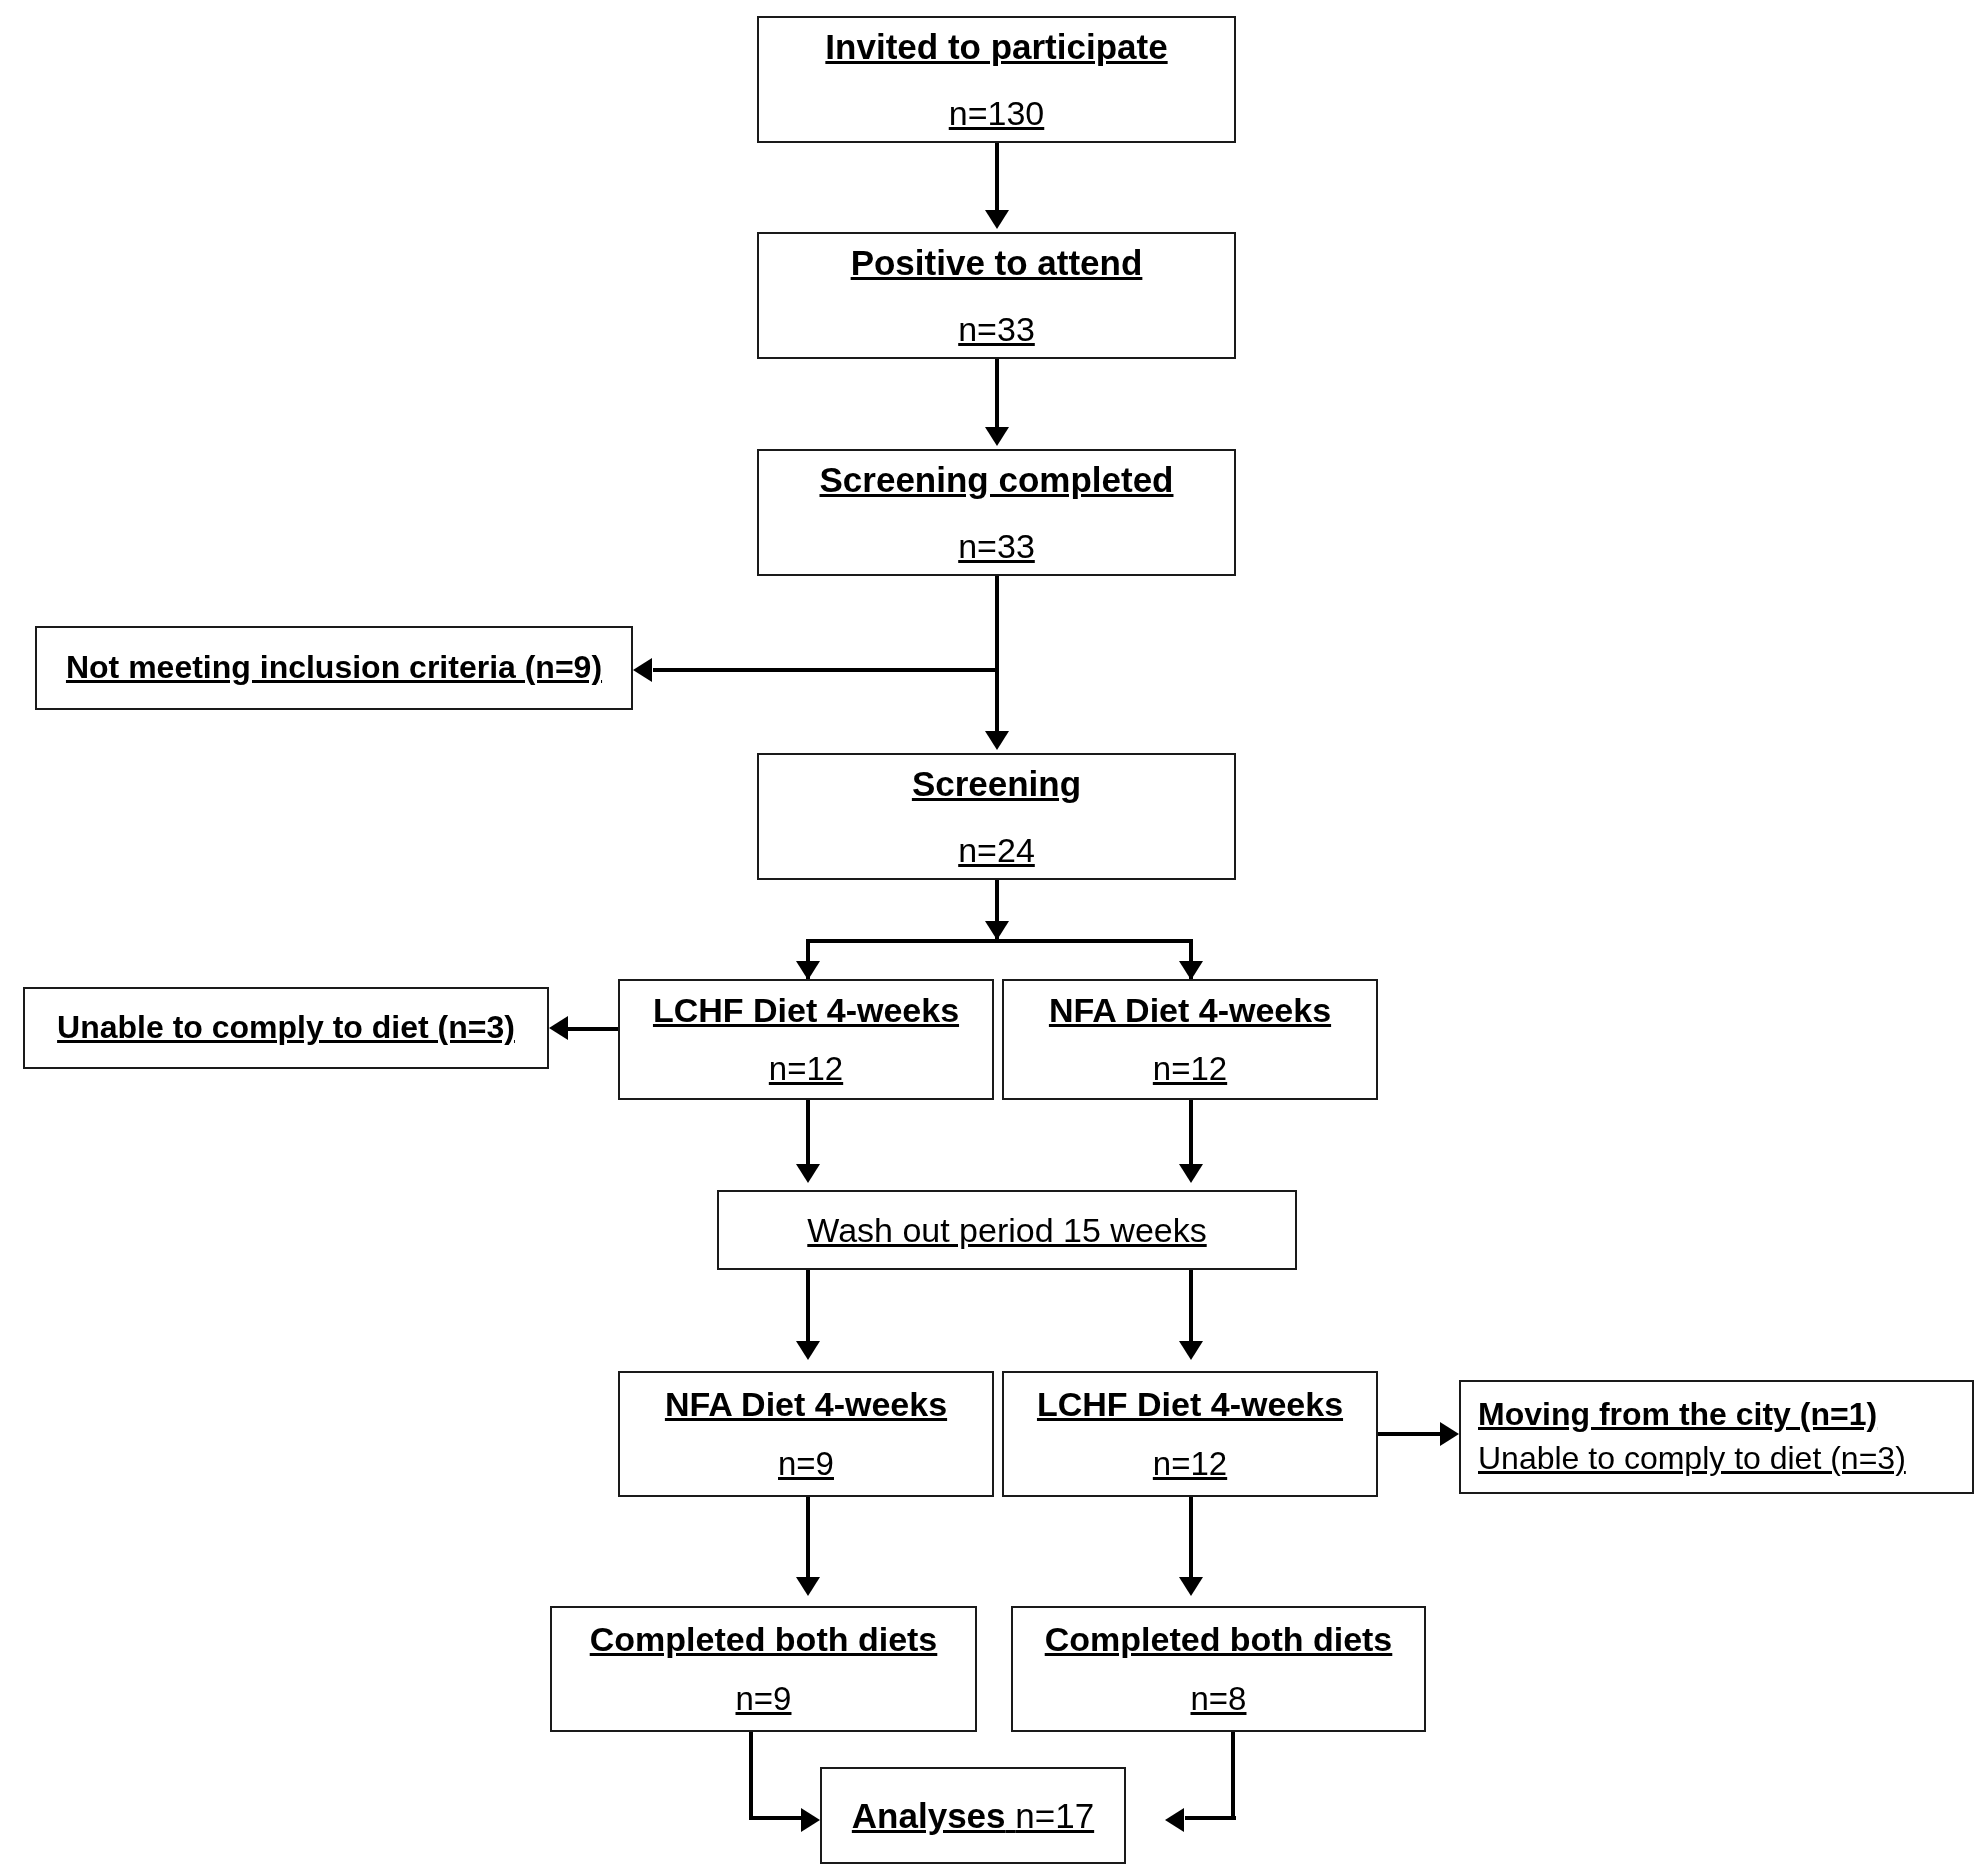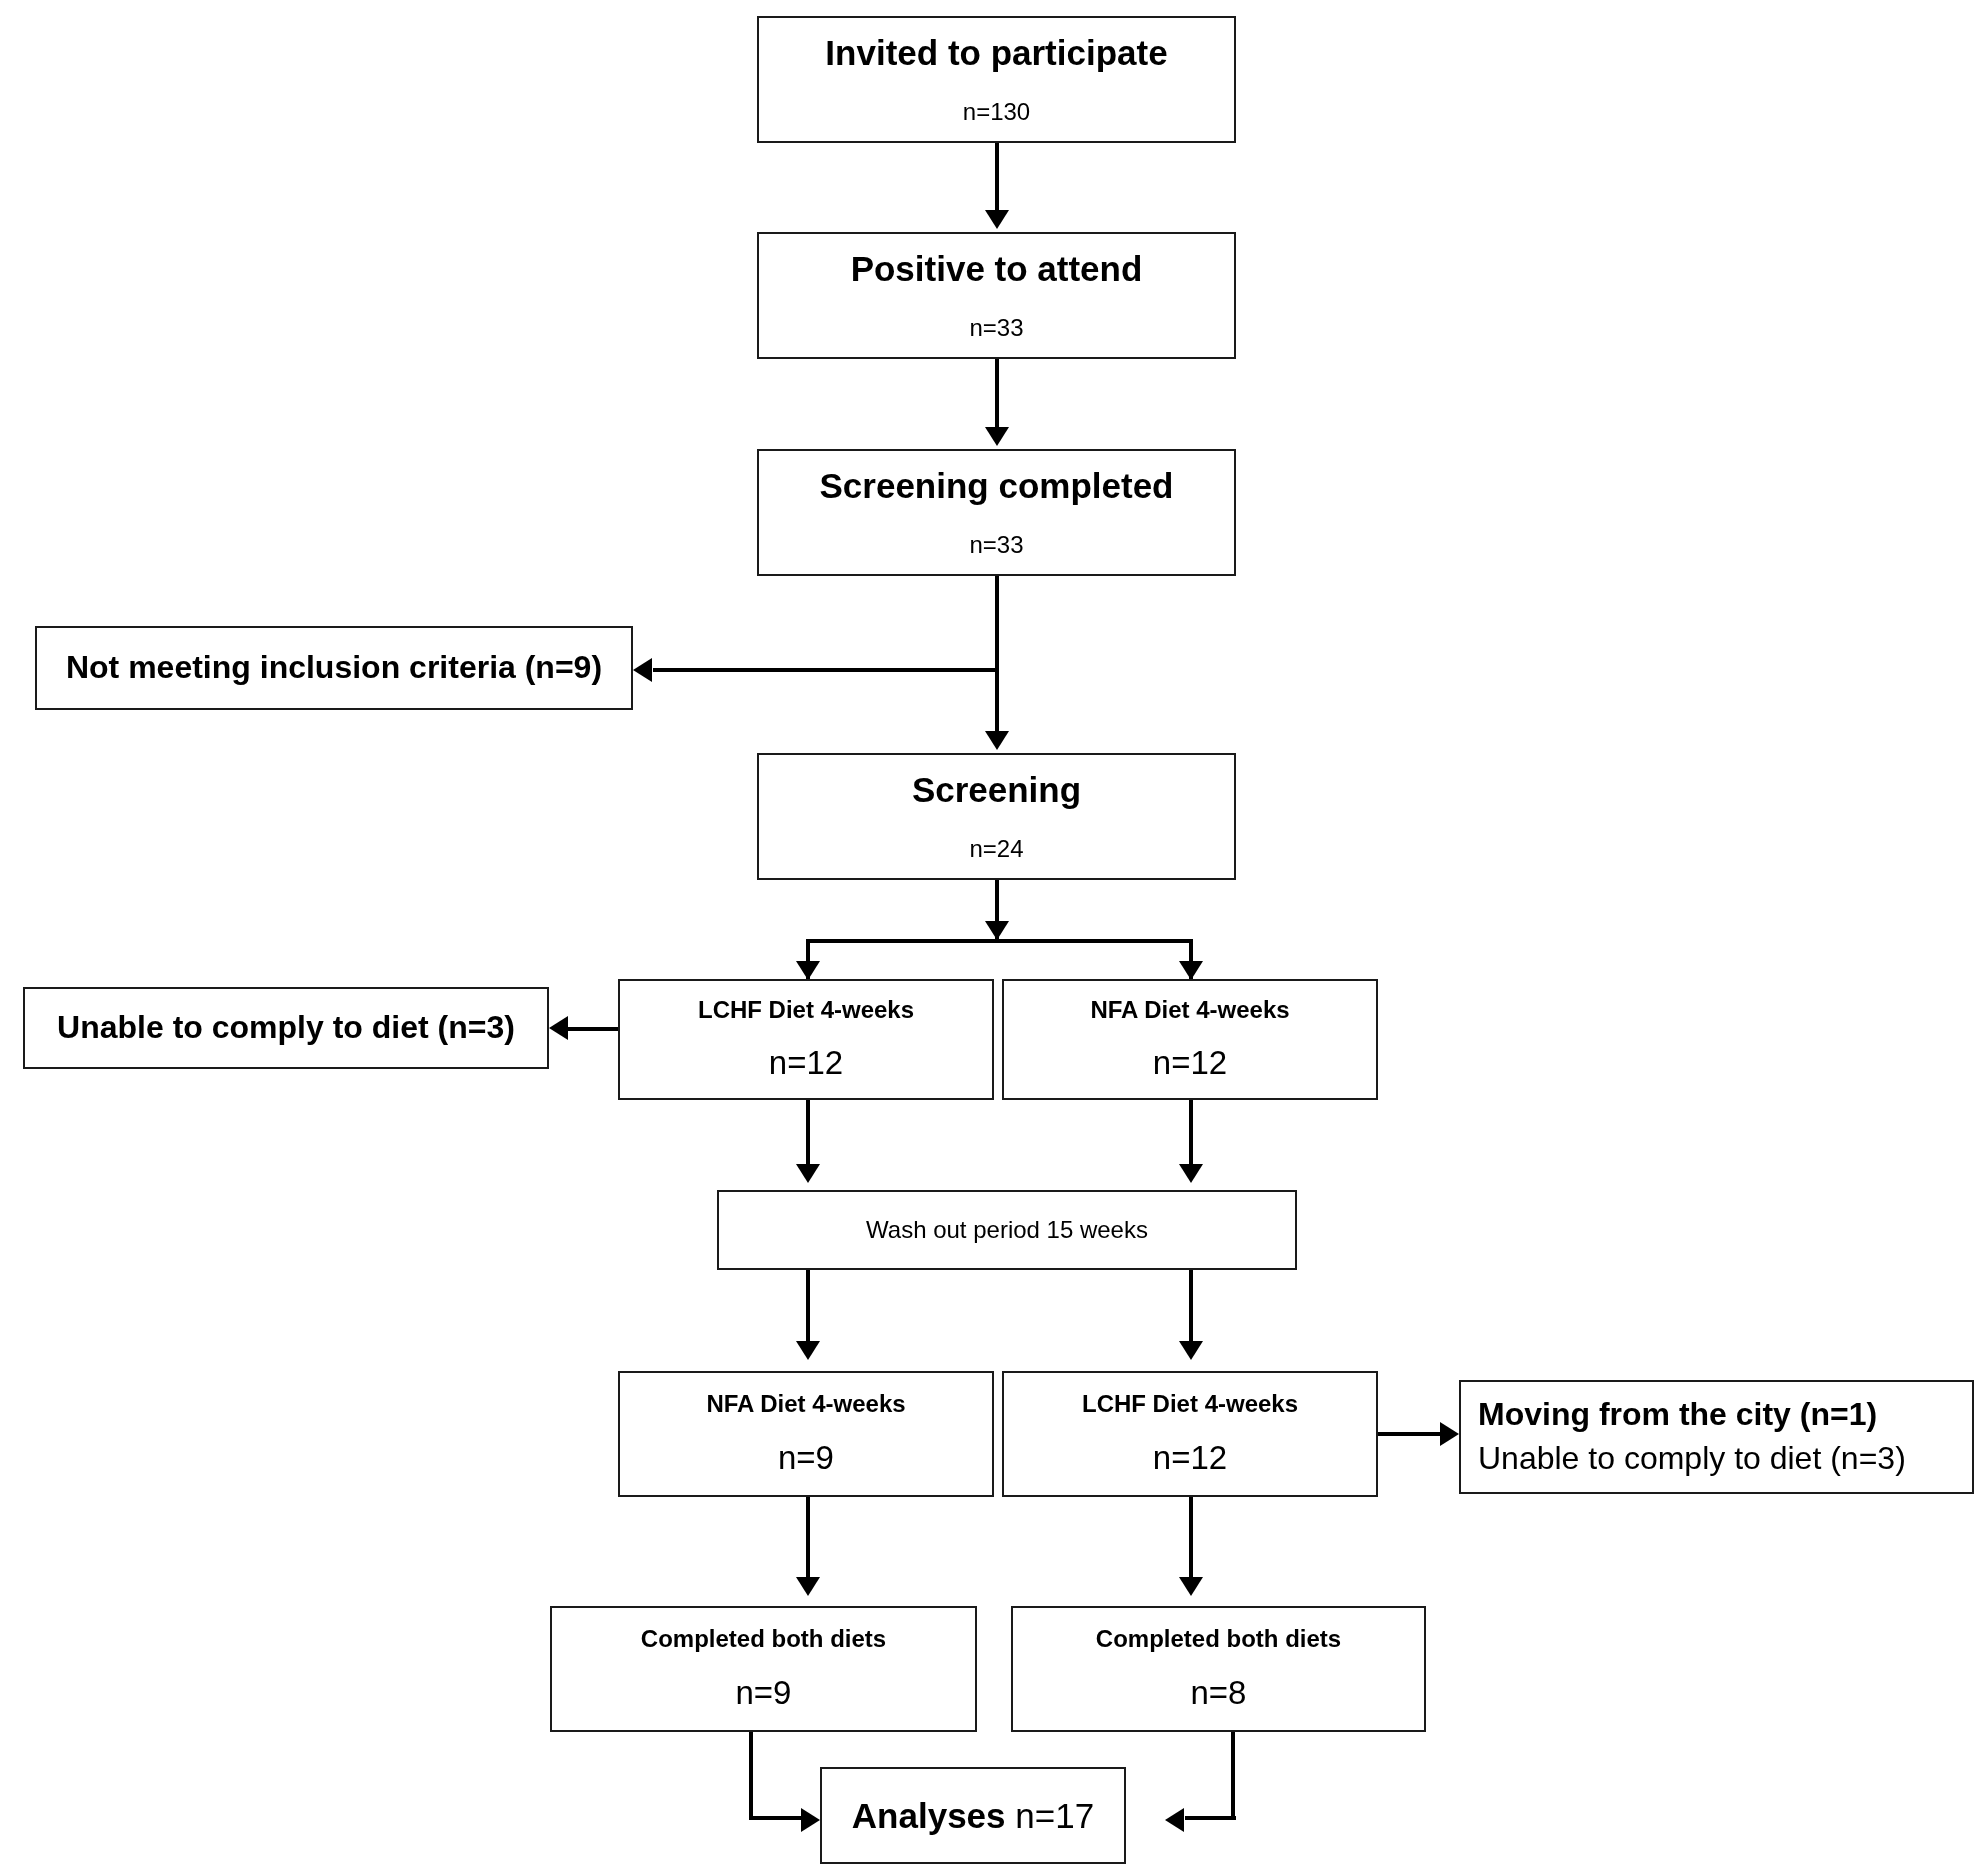--- a/index.html
+++ b/index.html
@@ -27,26 +27,27 @@
     text-align: center;
     color: #000000;
     z-index: 3;
   }
   .node .line1,
   .node .line2 {
     display: block;
     width: 100%;
     line-height: 1.18;
     white-space: nowrap;
+    text-decoration: underline;
   }
   .bold .line1 { font-weight: bold; }
   .nstat { font-weight: normal; }
   .t56 { font-size: 32px; }
   .t58 { font-size: 33px; text-align: center; }
-  .t60 { font-size: 24px; }
+  .t60 { font-size: 34px; }
   .t62 { font-size: 35px; }
   .gap-lg .line2 { margin-top: 25px; }
   .gap-md .line2 { margin-top: 20.5px; }
   .gap-sm .line2 { margin-top: 5.7px; }
   .left-align { align-items: flex-start; padding-left: 17px; }
   .left-align .line1, .left-align .line2 { text-align: left; }
 
   
   .vline, .hline {
     position: absolute;

